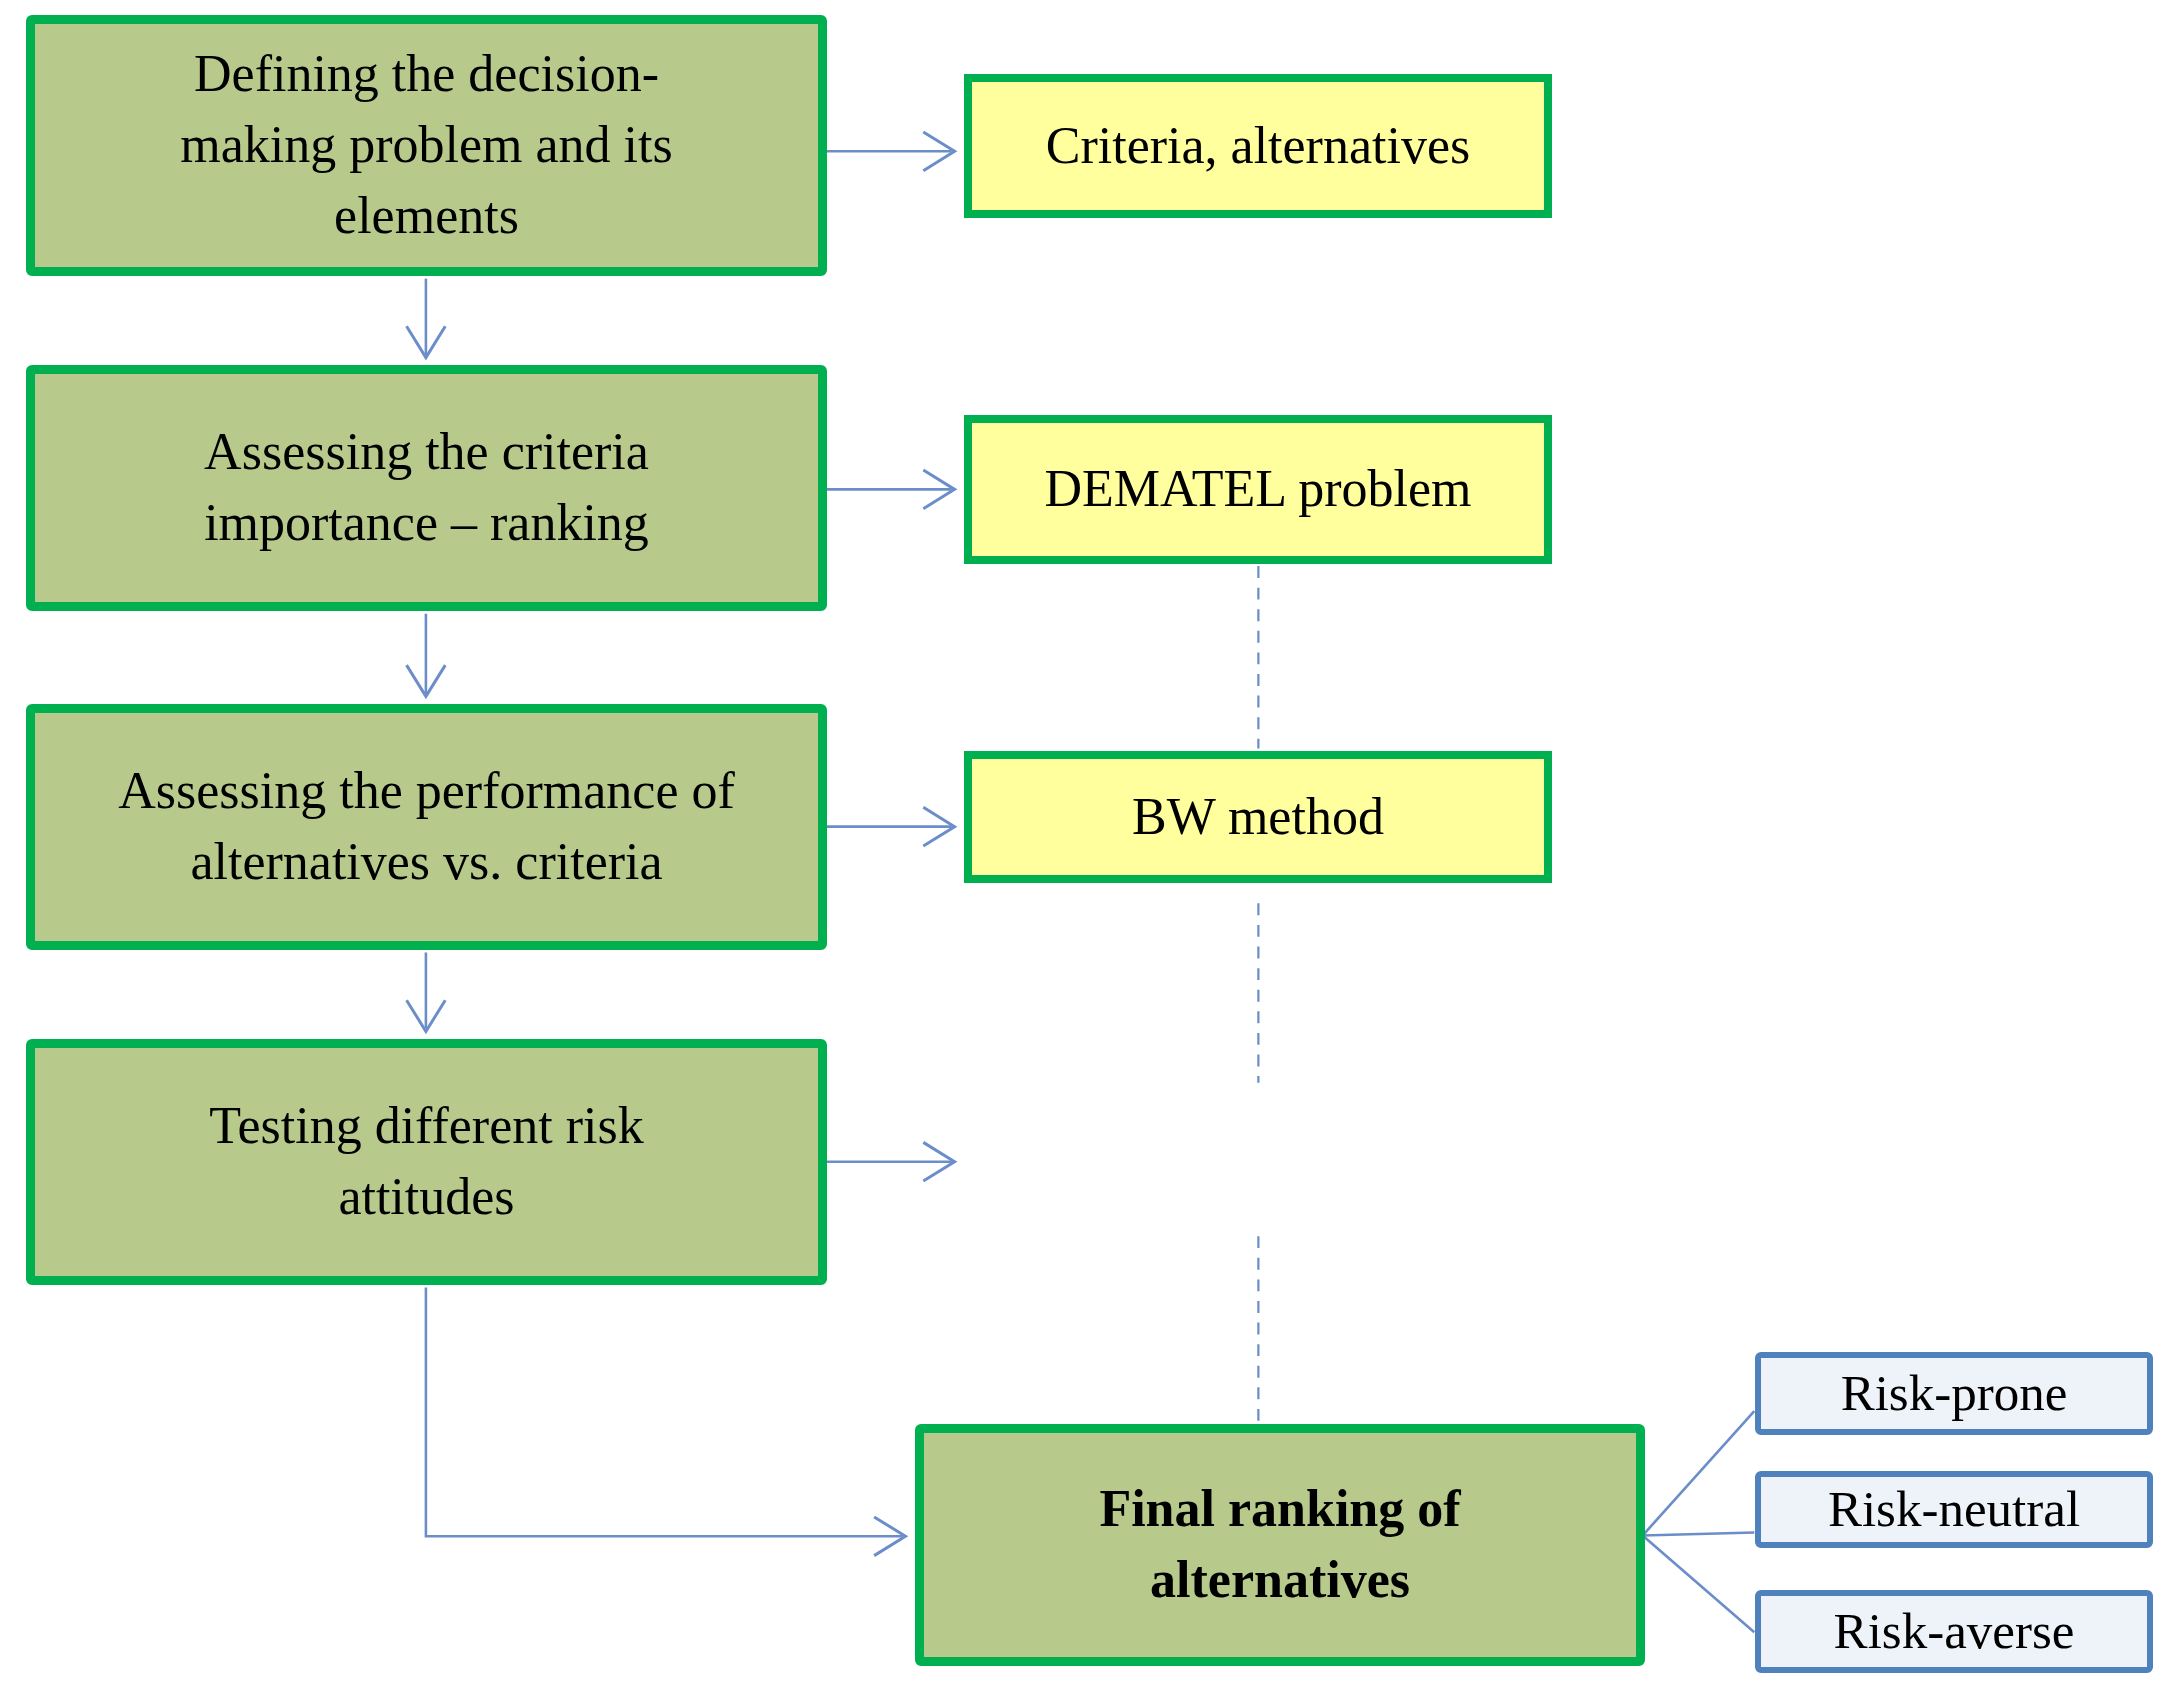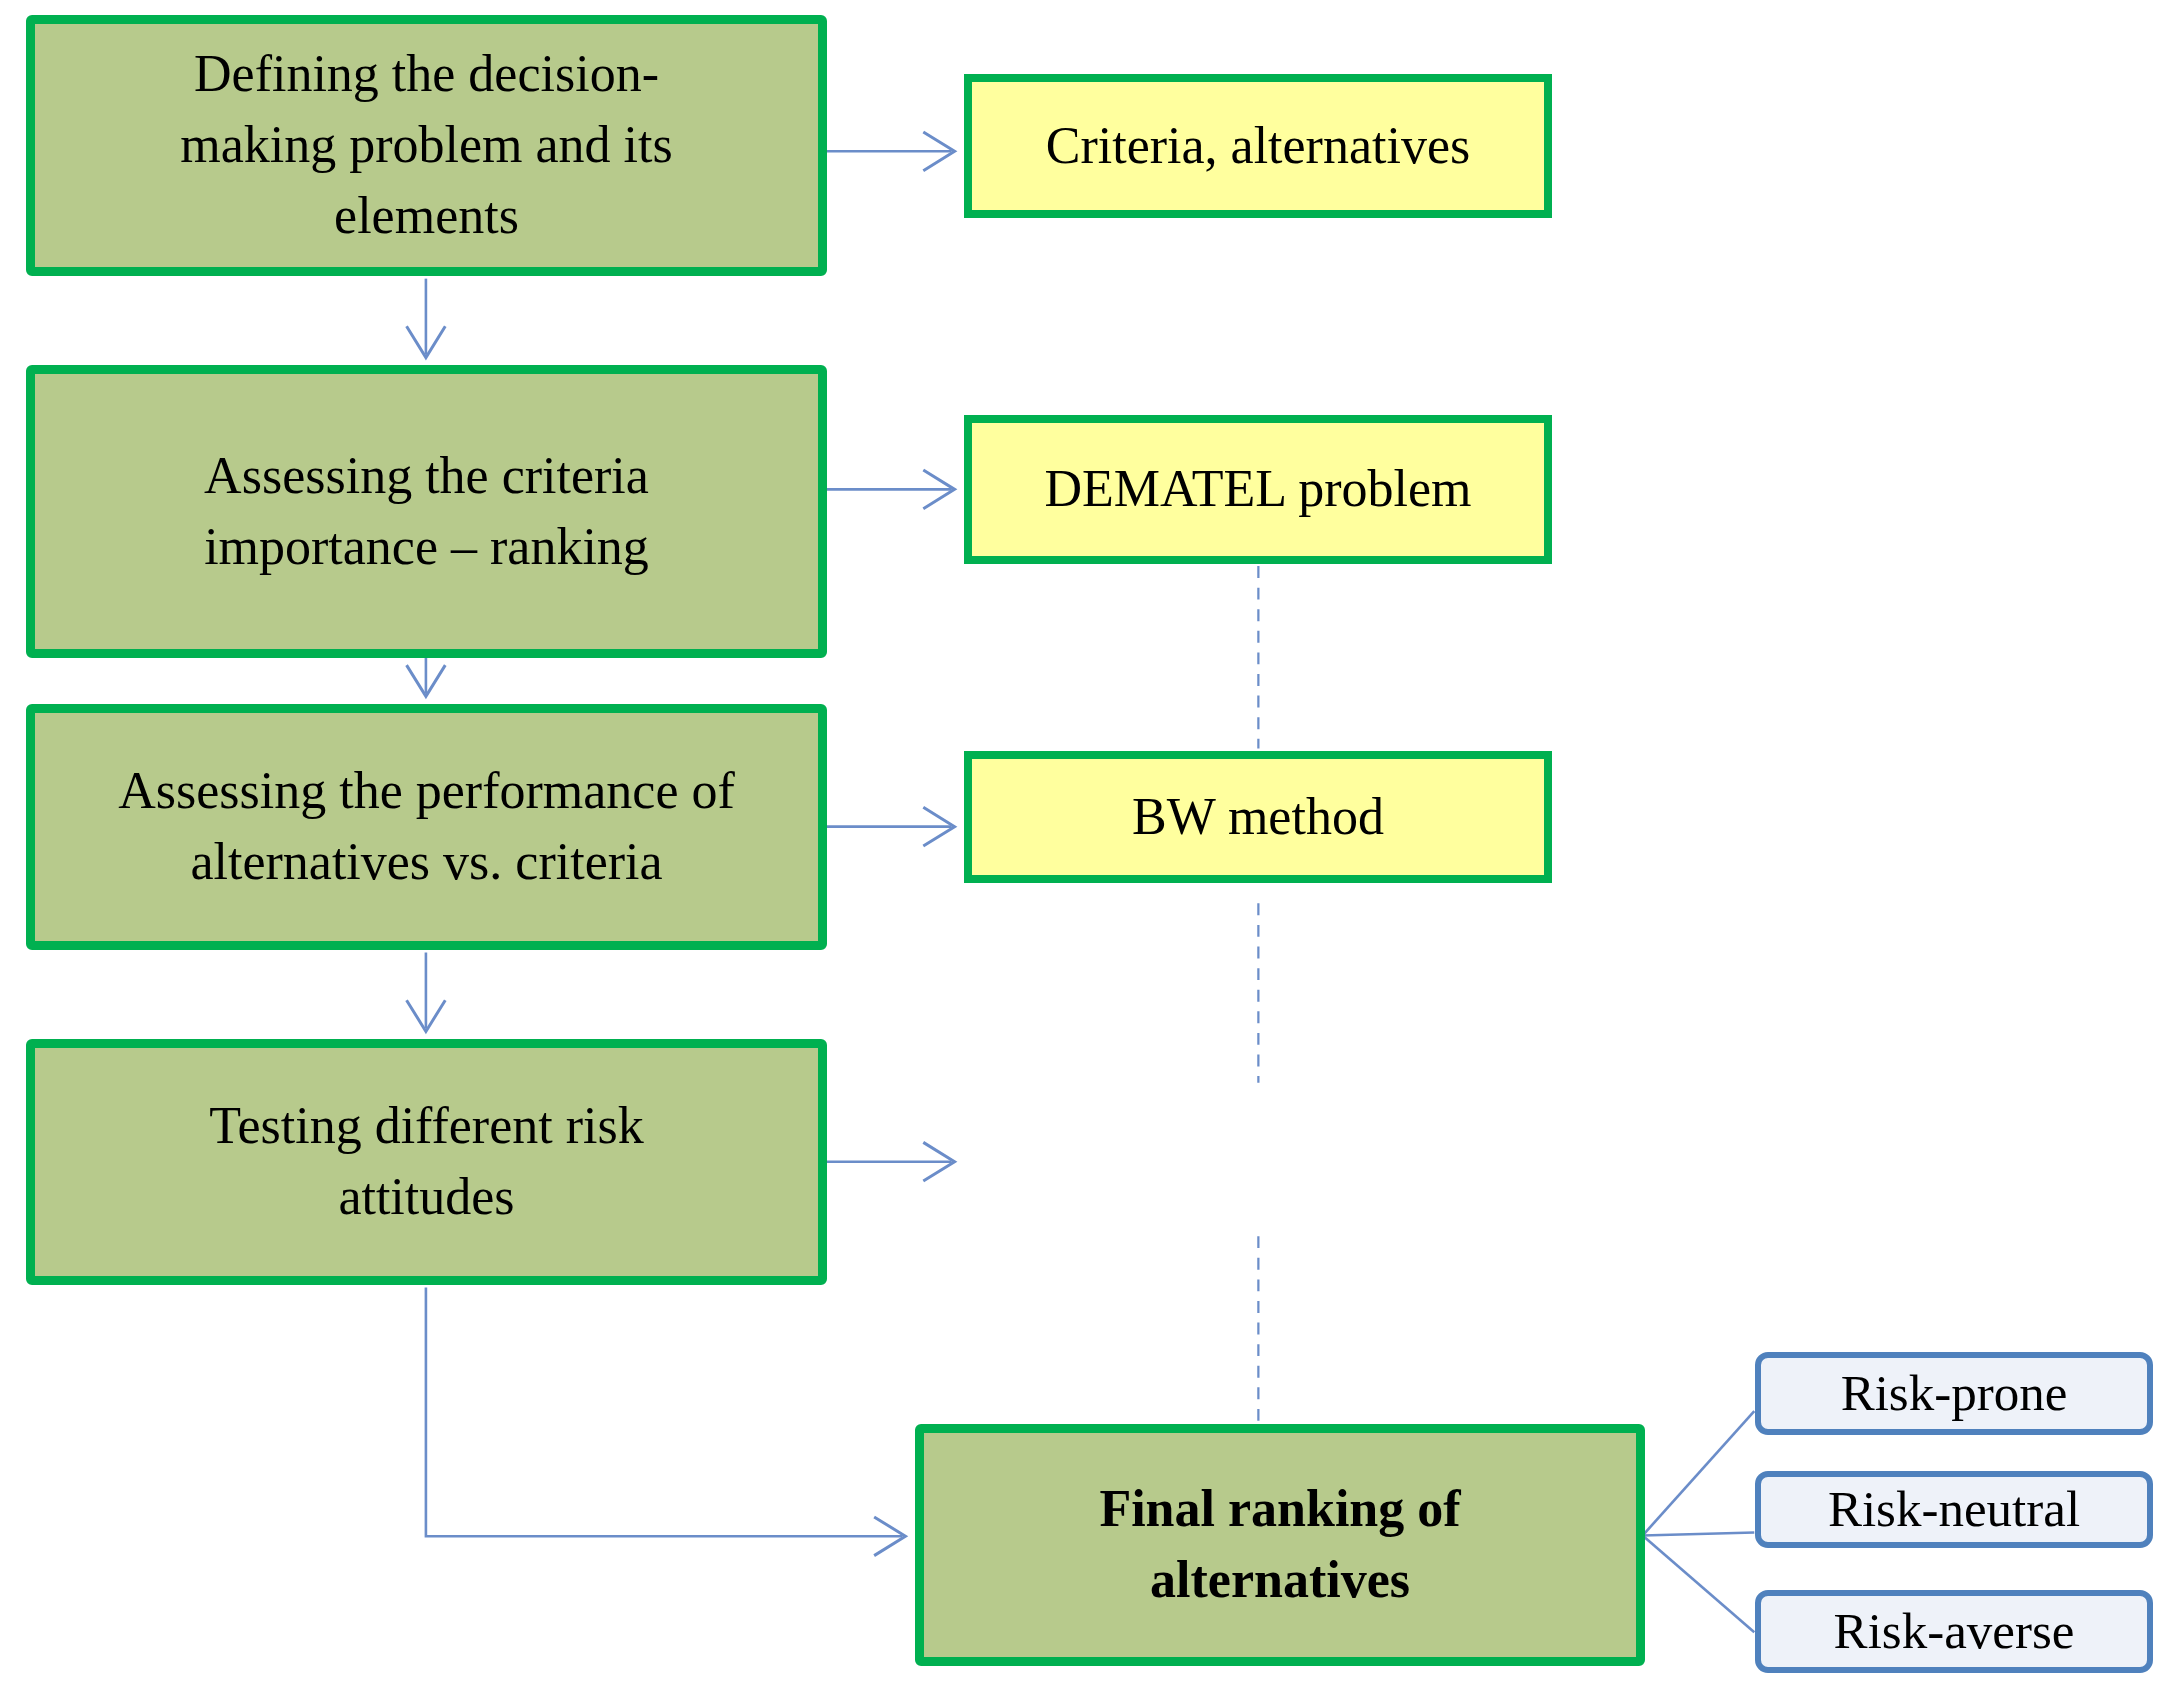--- a/index.html
+++ b/index.html
@@ -36,21 +36,21 @@
     border-radius:6px;
   }
   .ybox{
     background:var(--box_fill_yellow);
     border:8.2px solid var(--box_border_green);
     border-radius:0;
   }
   .rbox{
     background:var(--risk_fill);
     border:6.7px solid var(--risk_border_blue);
-    border-radius:13px;
+    border-radius:6px;
   }
   .label{
     font-family:"Liberation Serif","DejaVu Serif",serif;
     font-size:52px;
     line-height:1.36;
     text-align:center;
     color:var(--text);
     white-space:pre-wrap;
     padding:0 15px;
   }
@@ -90,21 +90,21 @@
   <div class="box gbox" style="left:26px;top:15px;width:801px;height:261px;">
     <div class="label">Defining the decision-
 making problem and its
 elements</div>
   </div>
 
   <div class="box ybox" style="left:964px;top:74px;width:588px;height:144px;">
     <div class="label">Criteria, alternatives</div>
   </div>
 
-  <div class="box gbox" style="left:26px;top:365px;width:801px;height:293px;">
+  <div class="box gbox" style="left:26px;top:365px;width:801px;height:246px;">
     <div class="label">Assessing the criteria
 importance – ranking</div>
   </div>
 
   <div class="box ybox" style="left:964px;top:415px;width:588px;height:149px;">
     <div class="label">DEMATEL problem</div>
   </div>
 
   <div class="box gbox" style="left:26px;top:704px;width:801px;height:246px;">
     <div class="label">Assessing the performance of

